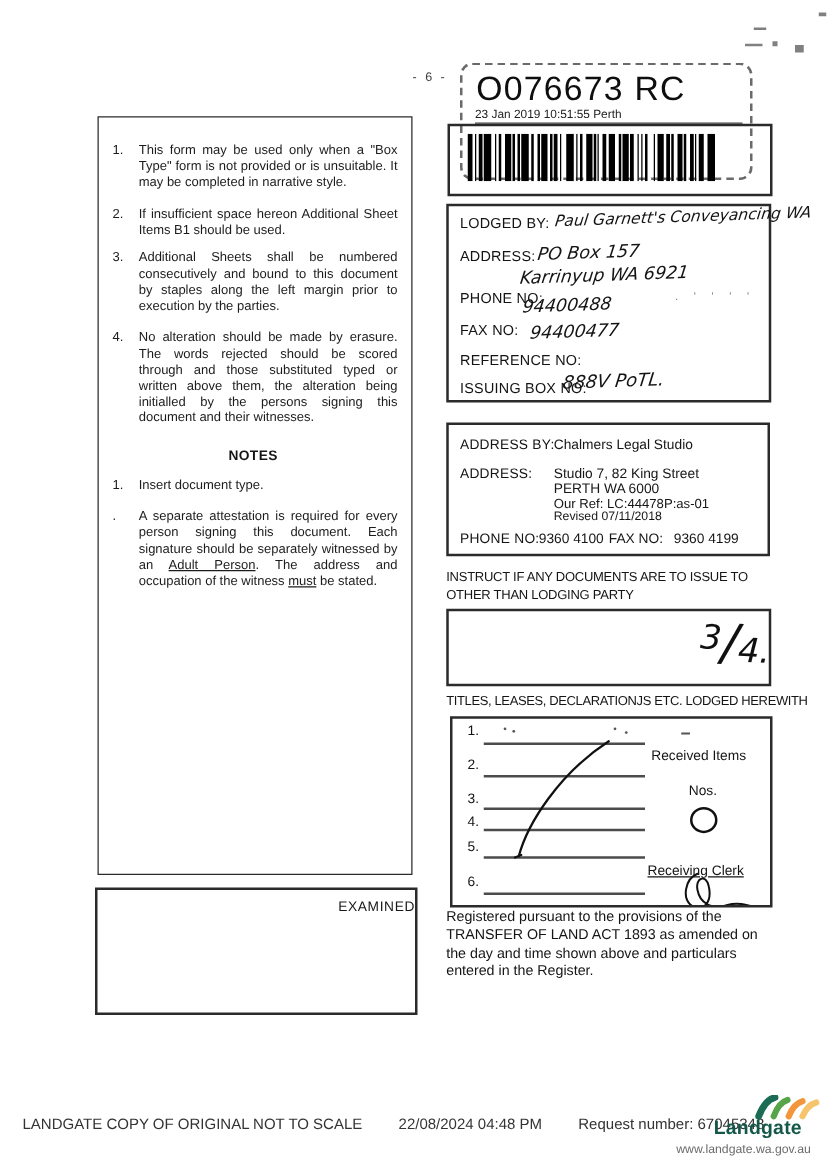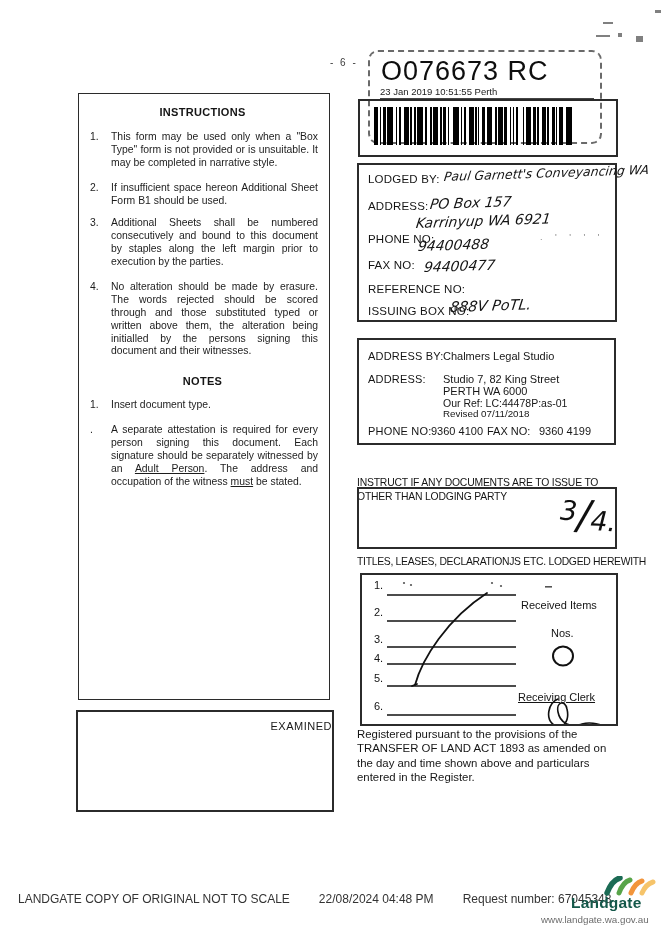--- a/index.html
+++ b/index.html
@@ -36,21 +36,21 @@
   .lodged-box{left:357px;top:163px;width:256px;height:155px;border-width:2px;}
   .flabel{position:absolute;left:9px;font-size:11.5px;color:#141414;letter-spacing:.2px;}
   .hw{font-family:"DejaVu Sans",sans-serif;font-style:italic;color:#141414;
       transform:rotate(-2deg) skewX(-9deg);transform-origin:left top;white-space:nowrap;}
 
   
   .prepared-box{left:357px;top:338px;width:255px;height:103px;border-width:2px;}
   .prepared-box .flabel{font-size:11px;}
   .pval{position:absolute;font-size:11px;color:#161616;}
 
-  .instruct-text{left:357px;top:476px;width:252px;font-size:10.4px;line-height:1.3;
+  .instruct-text{left:357px;top:456px;width:252px;font-size:10.4px;line-height:1.3;
                  letter-spacing:-.2px;color:#151515;}
   .instruct-box{left:357px;top:487px;width:256px;height:58px;border-width:2px;}
   .hw-34{position:absolute;left:560px;top:492px;font-family:"DejaVu Sans",sans-serif;
          font-style:italic;font-size:27px;color:#101010;transform:rotate(3deg);}
   .hw-34 .slash{font-size:40px;font-weight:300;vertical-align:-8px;}
   .hw-34 .four{position:relative;top:9px;}
 
   .titles-line{left:357px;top:556px;width:260px;font-size:10.4px;letter-spacing:-.3px;
                white-space:nowrap;color:#151515;}
 
@@ -93,29 +93,28 @@
 
   <div class="stamp-dashed"></div>
   <div class="stamp-number">O076673 RC</div>
   <div class="stamp-date">23 Jan 2019 10:51:55 Perth</div>
   <div class="barcode-box">
     <div class="barcode" id="barcode"><div class="bar" style="width: 4.35px; margin-right: 1.45px;"></div><div class="bar" style="width: 1.45px; margin-right: 1.45px;"></div><div class="bar" style="width: 2.9px; margin-right: 1.45px;"></div><div class="bar" style="width: 5.8px; margin-right: 2.9px;"></div><div class="bar" style="width: 1.45px; margin-right: 1.45px;"></div><div class="bar" style="width: 2.9px; margin-right: 2.9px;"></div><div class="bar" style="width: 4.35px; margin-right: 1.45px;"></div><div class="bar" style="width: 1.45px; margin-right: 2.9px;"></div><div class="bar" style="width: 1.45px; margin-right: 1.45px;"></div><div class="bar" style="width: 5.8px; margin-right: 1.45px;"></div><div class="bar" style="width: 2.9px; margin-right: 2.9px;"></div><div class="bar" style="width: 1.45px; margin-right: 1.45px;"></div><div class="bar" style="width: 4.35px; margin-right: 2.9px;"></div><div class="bar" style="width: 1.45px; margin-right: 1.45px;"></div><div class="bar" style="width: 2.9px; margin-right: 1.45px;"></div><div class="bar" style="width: 1.45px; margin-right: 4.35px;"></div><div class="bar" style="width: 5.8px; margin-right: 1.45px;"></div><div class="bar" style="width: 1.45px; margin-right: 1.45px;"></div><div class="bar" style="width: 2.9px; margin-right: 2.9px;"></div><div class="bar" style="width: 4.35px; margin-right: 1.45px;"></div><div class="bar" style="width: 1.45px; margin-right: 1.45px;"></div><div class="bar" style="width: 1.45px; margin-right: 2.9px;"></div><div class="bar" style="width: 2.9px; margin-right: 1.45px;"></div><div class="bar" style="width: 5.8px; margin-right: 2.9px;"></div><div class="bar" style="width: 1.45px; margin-right: 1.45px;"></div><div class="bar" style="width: 4.35px; margin-right: 1.45px;"></div><div class="bar" style="width: 2.9px; margin-right: 2.9px;"></div><div class="bar" style="width: 1.45px; margin-right: 1.45px;"></div><div class="bar" style="width: 1.45px; margin-right: 1.45px;"></div><div class="bar" style="width: 2.9px; margin-right: 4.35px;"></div><div class="bar" style="width: 1.45px; margin-right: 1.45px;"></div><div class="bar" style="width: 5.8px; margin-right: 1.45px;"></div><div class="bar" style="width: 2.9px; margin-right: 1.45px;"></div><div class="bar" style="width: 1.45px; margin-right: 2.9px;"></div><div class="bar" style="width: 4.35px; margin-right: 1.45px;"></div><div class="bar" style="width: 1.45px; margin-right: 2.9px;"></div><div class="bar" style="width: 2.9px; margin-right: 1.45px;"></div><div class="bar" style="width: 1.45px; margin-right: 1.45px;"></div><div class="bar" style="width: 4.35px; margin-right: 2.9px;"></div><div class="bar" style="width: 5.8px; margin-right: 1.45px;"></div></div>
   </div>
 
   <div class="box instructions-box">
     <div class="inst-inner">
-      <div class="box-heading" style="margin-top:4px;">INSTRUCTIONS</div>
 
       <div class="inst-item" style="margin-top:13px;">
         <span class="num">1.</span>
         <span class="txt">This form may be used only when a "Box Type" form is not provided or is unsuitable.  It may be completed in narrative style.</span>
       </div>
       <div class="inst-item" style="margin-top:12px;">
         <span class="num">2.</span>
-        <span class="txt">If insufficient space hereon Additional Sheet Form B1 should be used.</span>
+        <span class="txt">If insufficient space hereon Additional Sheet Items B1 should be used.</span>
       </div>
       <div class="inst-item" style="margin-top:10px;">
         <span class="num">3.</span>
         <span class="txt">Additional Sheets shall be numbered consecutively and bound to this document by staples along the left margin prior to execution by the parties.</span>
       </div>
       <div class="inst-item" style="margin-top:12px;">
         <span class="num">4.</span>
         <span class="txt">No alteration should be made by erasure.  The words rejected should be scored through and those substituted typed or written above them, the alteration being initialled by the persons signing this document and their witnesses.</span>
       </div>
 

